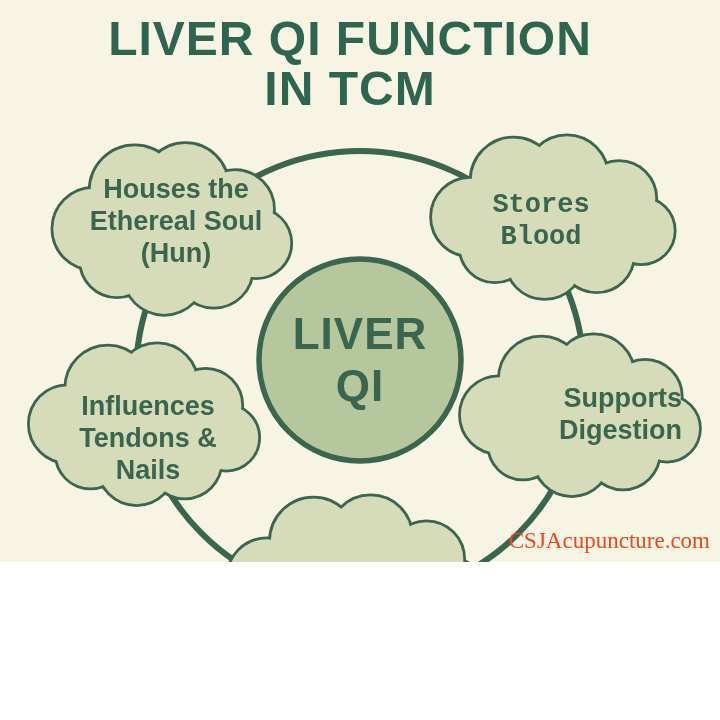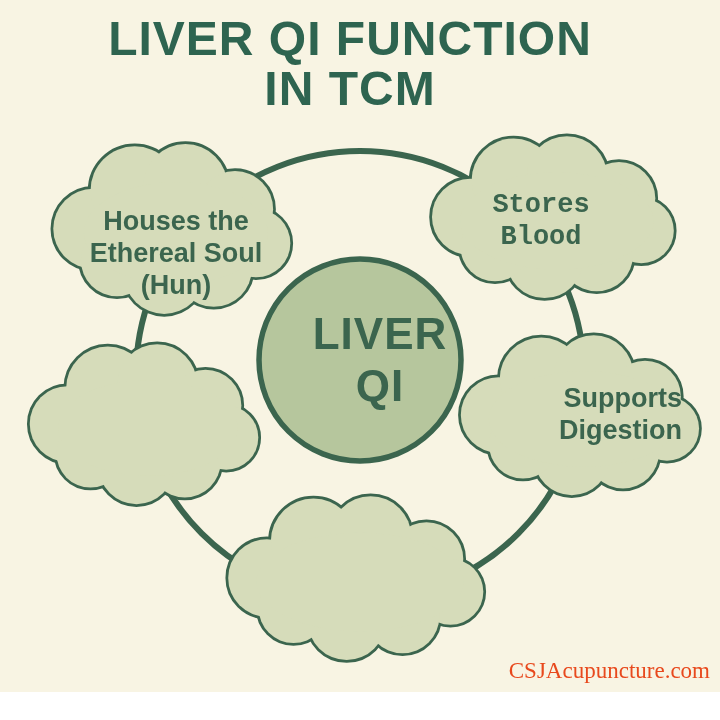--- a/index.html
+++ b/index.html
@@ -1,19 +1,19 @@
 <!DOCTYPE html>
 <html><head>
 <meta charset="utf-8">
 <style>
   html, body { margin: 0; padding: 0; }
   .stage {
     position: relative;
     width: 720px;
-    height: 692px;
+    height: 562px;
     overflow: hidden;
     background: var(--bg, #f8f4e3);
     font-family: "Liberation Sans", sans-serif;
   }
   .title {
     position: absolute;
     left: 0;
     top: 14px;
     width: 700px;
     text-align: center;
@@ -166,30 +166,33 @@
         <circle cx="346.7" cy="621.36" r="38.704" fill="#d6dcba" stroke="none" stroke-width="0"></circle>
         <circle cx="293.5" cy="608.24" r="34.8336" fill="#d6dcba" stroke="none" stroke-width="0"></circle>
         <ellipse cx="360" cy="582" rx="103.74000000000001" ry="49.199999999999996" fill="#d6dcba" stroke="none" stroke-width="0"></ellipse>
       </g>
       <circle cx="360" cy="360" r="101" fill="#b6c69d" stroke="#3b654e" stroke-width="5.5"></circle>
     </svg>
 
   <div class="title">LIVER QI FUNCTION
 IN TCM</div>
 
-  <div class="cloud-label" style="left:176px; top:253px; width:240px;">Houses the
+  <div class="cloud-label" style="left:176px; top:221px; width:240px;">Houses the
 Ethereal Soul
 (Hun)</div>
 
   <div class="cloud-label" style="left:541px; top:221px; width:200px;font-family:Liberation Mono, monospace;">Stores
 Blood</div>
 
+  <div class="cloud-label" style="left:148px; top:438px; width:220px;">Influences
+Tendons &amp;
+Nails</div>
 
   <div class="cloud-label" style="left:572px; top:414px; width:220px;text-align:right;">Supports
 Digestion</div>
 
 
-  <div class="center-label" style="left:380px; top:360px; width:220px;text-align:center;">LIVER
+  <div class="center-label" style="left:360px; top:360px; width:220px;text-align:center;">LIVER
 QI</div>
 
   <div class="watermark">CSJAcupuncture.com</div>
 
 </div>
 
 </body></html>

